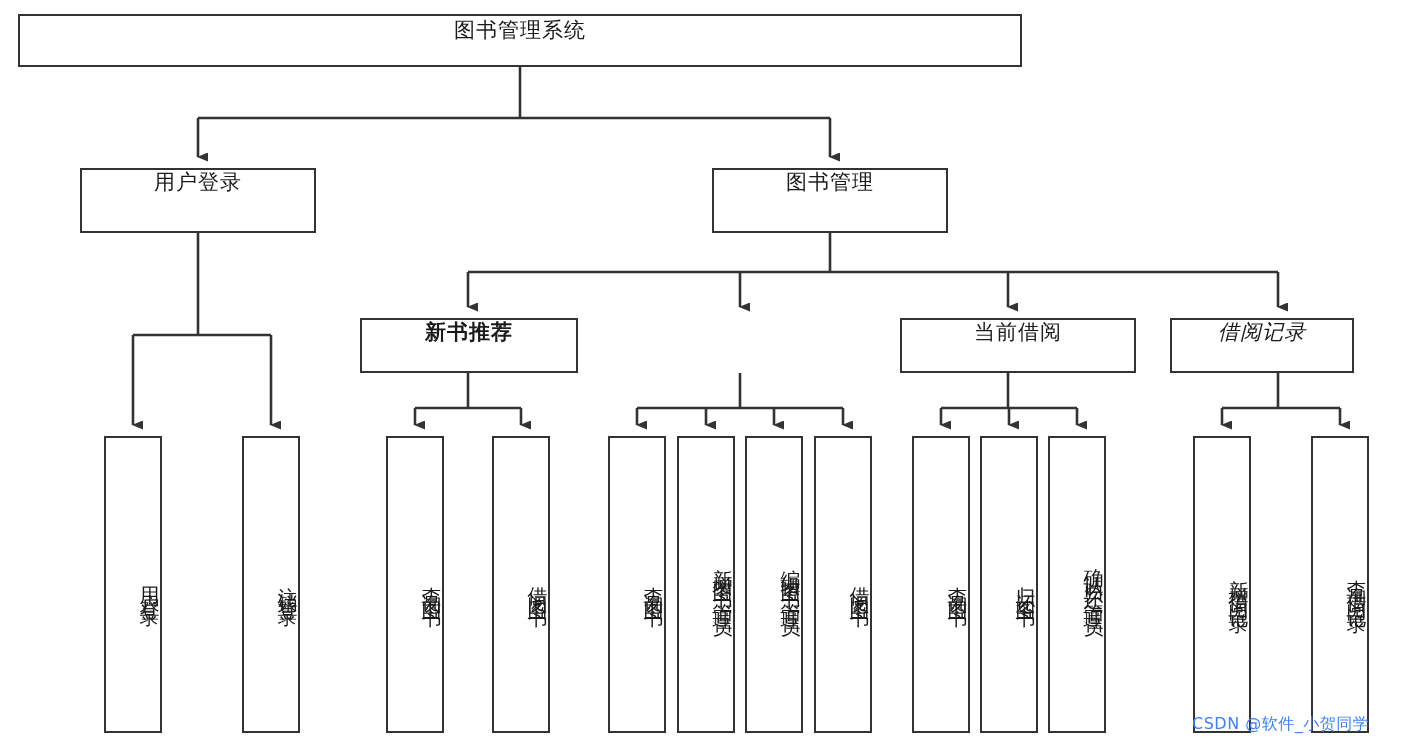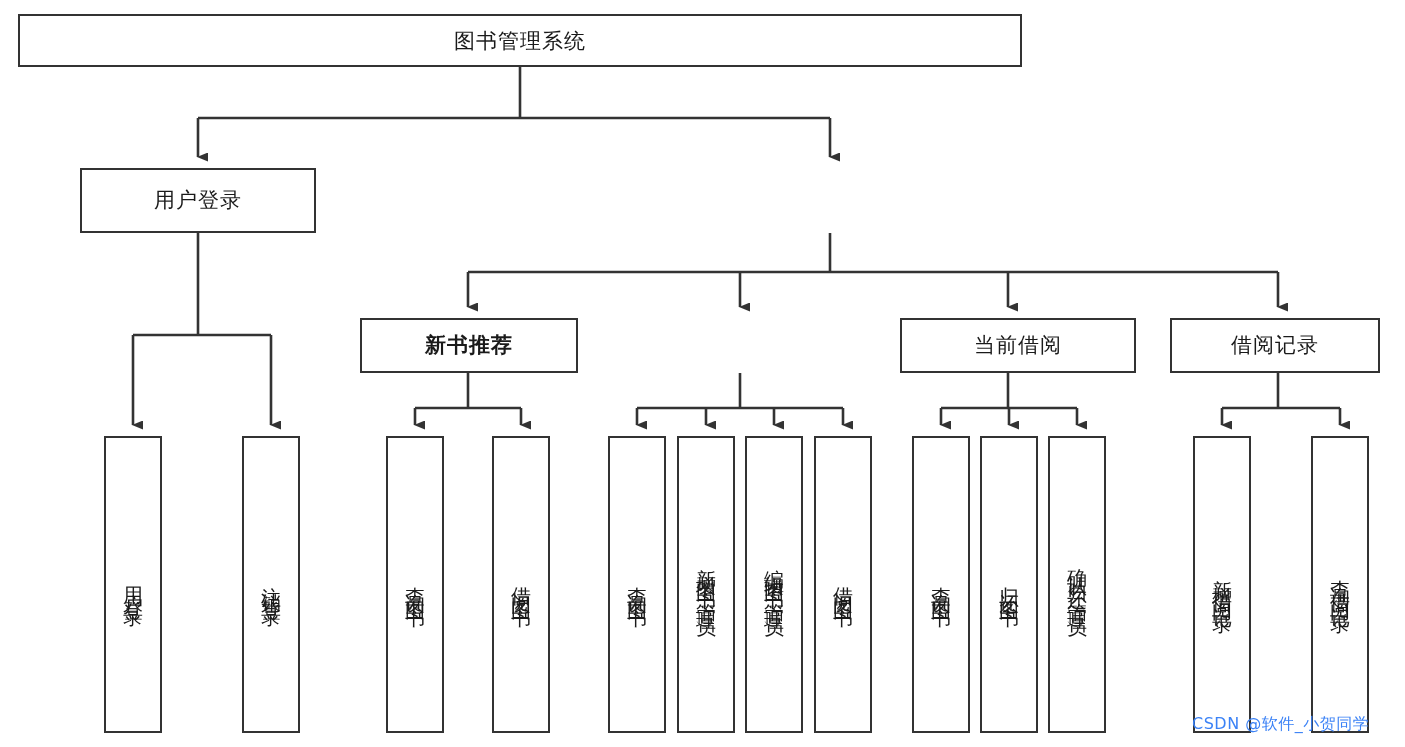--- a/index.html
+++ b/index.html
@@ -25,21 +25,20 @@
     width: 1405px;
     height: 747px;
     pointer-events: none;
   }
   .node {
     position: absolute;
     box-sizing: border-box;
     border: 2px solid #333333;
     background: #ffffff;
     display: flex;
-    align-items: center;
     justify-content: center;
     color: #1a1a1a;
   }
   .node-h {
     font-size: 21px;
     letter-spacing: 1px;
     line-height: 1.2;
     white-space: nowrap;
   }
   .node-root {
@@ -128,28 +127,31 @@
     </g>
   </svg>
 
   <div class="node node-root" style="left:18px; top:14px; width:1004px; height:53px;">
     <span>图书管理系统</span>
   </div>
 
   <div class="node node-h" style="left:80px; top:168px; width:236px; height:65px;">
     <span>用户登录</span>
   </div>
+  <div class="node node-h" style="left:712px; top:168px; width:236px; height:65px;">
+    <span>图书管理</span>
+  </div>
 
   <div class="node node-h" style="left:360px; top:318px; width:218px; height:55px;font-weight:bold;">
     <span>新书推荐</span>
   </div>
   <div class="node node-h" style="left:900px; top:318px; width:236px; height:55px;">
     <span>当前借阅</span>
   </div>
-  <div class="node node-h" style="left:1170px; top:318px; width:210px; height:55px;">
+  <div class="node node-h" style="left:1170px; top:318px; width:184px; height:55px;font-style:italic;">
     <span>借阅记录</span>
   </div>
 
   <div class="node node-v" style="left:104px; top:436px; width:58px; height:297px;">
     <span class="vtext">用户登录</span>
   </div>
   <div class="node node-v" style="left:242px; top:436px; width:58px; height:297px;">
     <span class="vtext">注销登录</span>
   </div>
 

